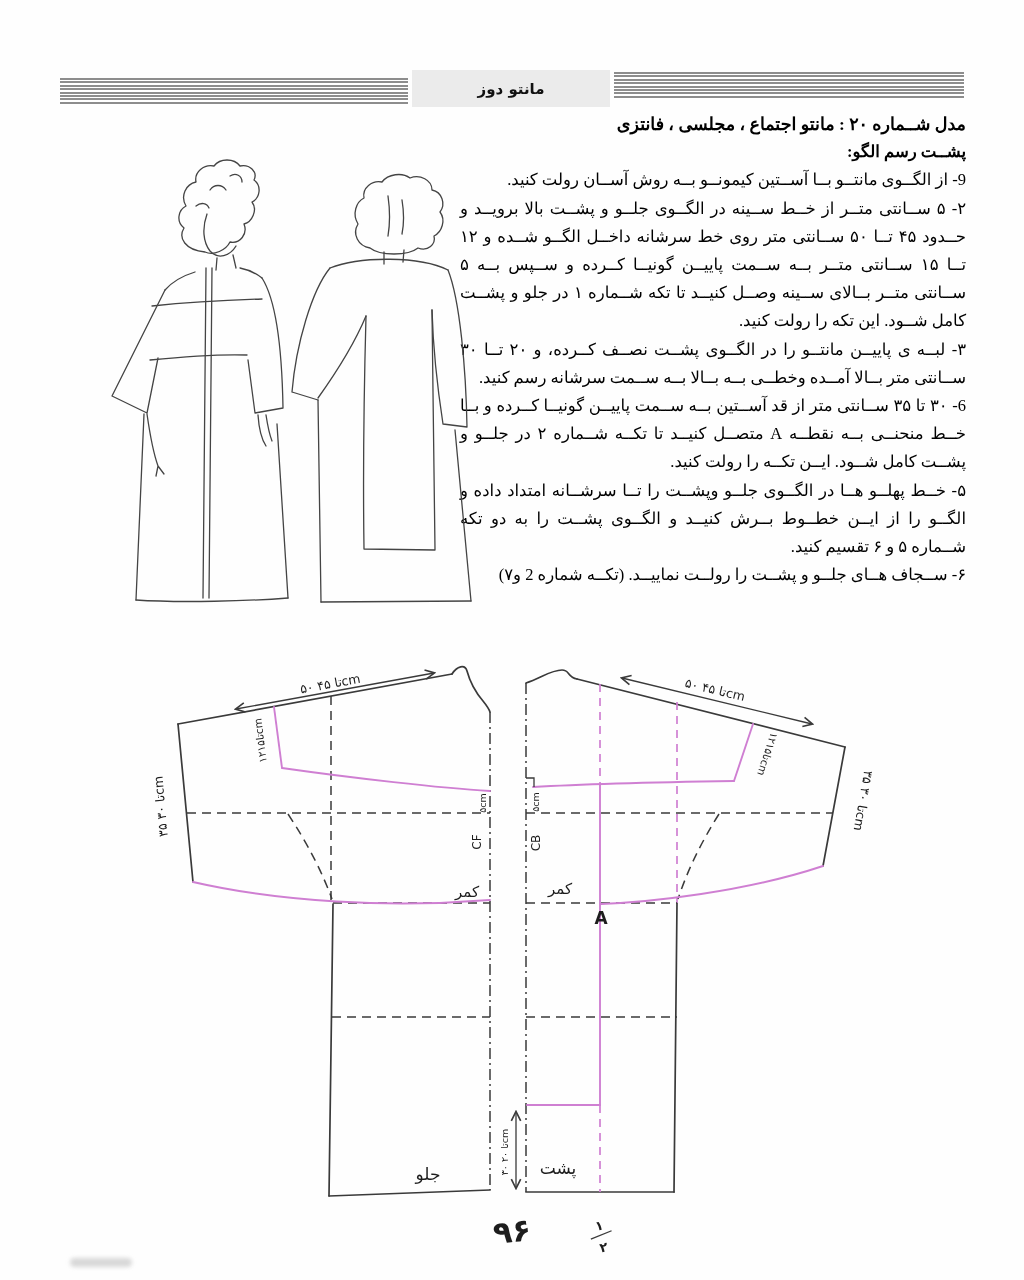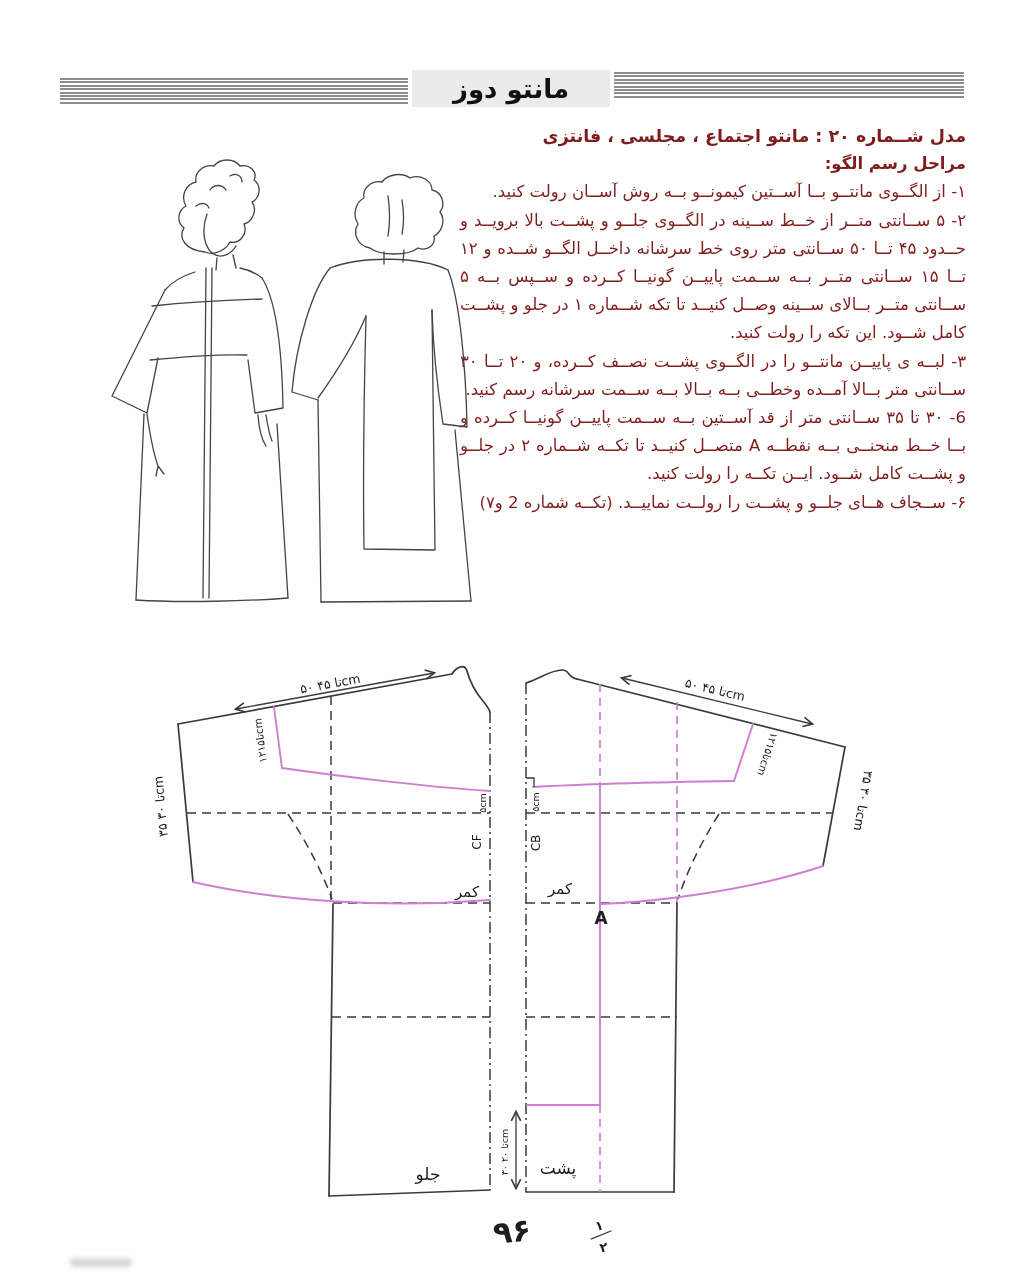--- a/index.html
+++ b/index.html
@@ -6,26 +6,26 @@
   body{width:1024px;height:1280px;background:#ffffff;position:relative;overflow:hidden;
        font-family:"DejaVu Sans",sans-serif;color:#161616;}
   .page{position:absolute;inset:0;background:#fefefe;}
 
   
   .stripes{position:absolute;height:27px;
      background:repeating-linear-gradient(to bottom,#8d8d8d 0 2px,#ffffff 2px 3.4px);}
   .stripes.left{left:60px;top:78px;width:348px;}
   .stripes.right{left:614px;top:72px;width:350px;}
   .title-box{position:absolute;left:412px;top:70px;width:198px;height:37px;background:#ebebeb;
-     display:flex;align-items:center;justify-content:center;font-weight:bold;font-size:26px;color:#111;
+     display:flex;align-items:center;justify-content:center;font-weight:bold;font-size:15px;color:#111;
      direction:rtl;}
 
   
-  .textcol{position:absolute;right:58px;top:122px;width:506px;direction:rtl;
-     font-size:16.5px;line-height:28.2px;text-align:justify;color:#7f1d1d;}
+  .textcol{position:absolute;right:58px;top:110px;width:506px;direction:rtl;
+     font-size:16.5px;line-height:28.2px;text-align:justify;color:#000000;font-family:Liberation Serif, serif;}
   .textcol p{margin:0;}
   .model-title{font-weight:bold;font-size:17.5px;}
   .steps-heading{font-weight:bold;}
 
   svg{position:absolute;overflow:visible;}
   .illus{left:88px;top:148px;}
   .pat{left:150px;top:640px;}
 
   .ln{fill:none;stroke:#444444;stroke-width:1.3px;stroke-linecap:round;stroke-linejoin:round;}
   .outline{fill:none;stroke:#3a3a3a;stroke-width:1.7px;stroke-linecap:round;}
@@ -50,25 +50,26 @@
 <body>
 
 <div class="page">
 
   <div class="stripes left"></div>
   <div class="title-box">مانتو دوز</div>
   <div class="stripes right"></div>
 
   <div class="textcol">
     <p class="model-title">مدل شــماره ۲۰ : مانتو اجتماع ، مجلسی ، فانتزی</p>
-    <p class="steps-heading">مراحل رسم الگو:</p>
-    <p>۱-  از الگــوی مانتــو بــا آســتین کیمونــو بــه روش آســان رولت کنید.</p>
+    <p class="steps-heading">پشــت رسم الگو:</p>
+    <p>9-  از الگــوی مانتــو بــا آســتین کیمونــو بــه روش آســان رولت کنید.</p>
     <p>۲-  ۵ ســانتی متــر از خــط ســینه در الگــوی جلــو و پشــت بالا برویــد و حــدود ۴۵ تــا ۵۰ ســانتی متر روی خط سرشانه داخــل الگــو شــده و ۱۲ تــا ۱۵ ســانتی متــر بــه ســمت پاییــن گونیــا کــرده و ســپس بــه ۵ ســانتی متــر بــالای ســینه وصــل کنیــد تا تکه شــماره ۱ در جلو و پشــت کامل شــود. این تکه را رولت کنید.</p>
     <p>۳-  لبــه ی پاییــن مانتــو را در الگــوی پشــت نصــف کــرده، و ۲۰ تــا ۳۰ ســانتی متر بــالا آمــده وخطــی بــه بــالا بــه ســمت سرشانه رسم کنید.</p>
     <p>6-  ۳۰ تا ۳۵ ســانتی متر از قد آســتین بــه ســمت پاییــن گونیــا کــرده و بــا خــط منحنــی بــه نقطــه A متصــل کنیــد تا تکــه شــماره ۲ در جلــو و پشــت کامل شــود. ایــن تکــه را رولت کنید.</p>
+    <p>۵-  خــط پهلــو هــا در الگــوی جلــو وپشــت را تــا سرشــانه امتداد داده و الگــو را از ایــن خطــوط بــرش کنیــد و الگــوی پشــت را به دو تکه شــماره ۵ و ۶ تقسیم کنید.</p>
     <p>۶-  ســجاف هــای جلــو و پشــت را رولــت نماییــد. (تکــه شماره 2 و۷)</p>
   </div>
 
   <svg class="illus" width="402" height="507" viewBox="88 148 402 507">
 
     <g>
       <path class="ln" d="M205,252 C185,250 178,238 184,228 C176,222 178,210 186,206 C180,196 186,184 196,182 C194,172 204,164 214,166 C220,158 234,158 240,166 C250,164 258,172 254,180 C262,186 260,198 252,202 C258,210 252,222 244,224 C248,234 240,244 230,242 C226,250 214,256 205,252 Z"></path>
       <path class="ln" d="M210,190 C214,184 222,184 226,190 M230,176 C236,172 242,176 242,182 M196,206 C201,202 207,203 209,208"></path>
       <path class="ln" d="M207,214 C202,228 203,242 210,251 C218,260 230,256 236,246"></path>
       <path class="ln" d="M217,258 L216,270 M233,255 L236,268"></path>

